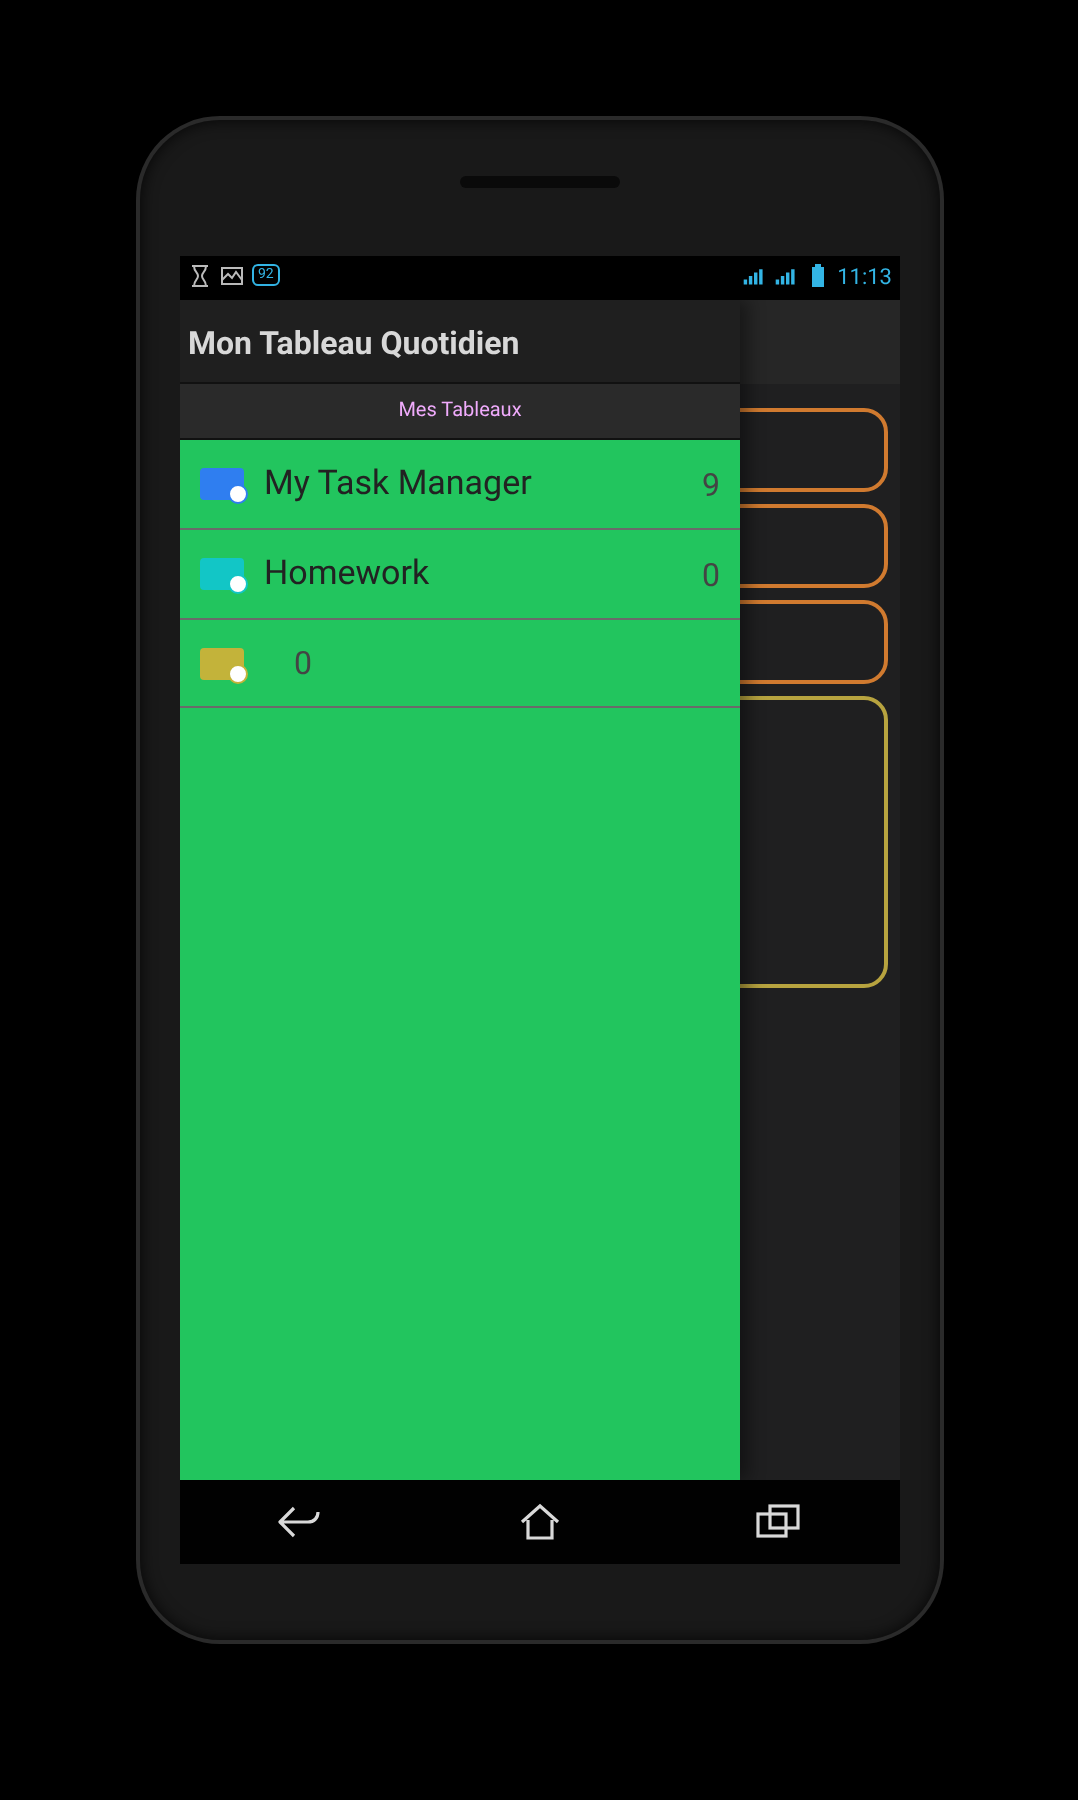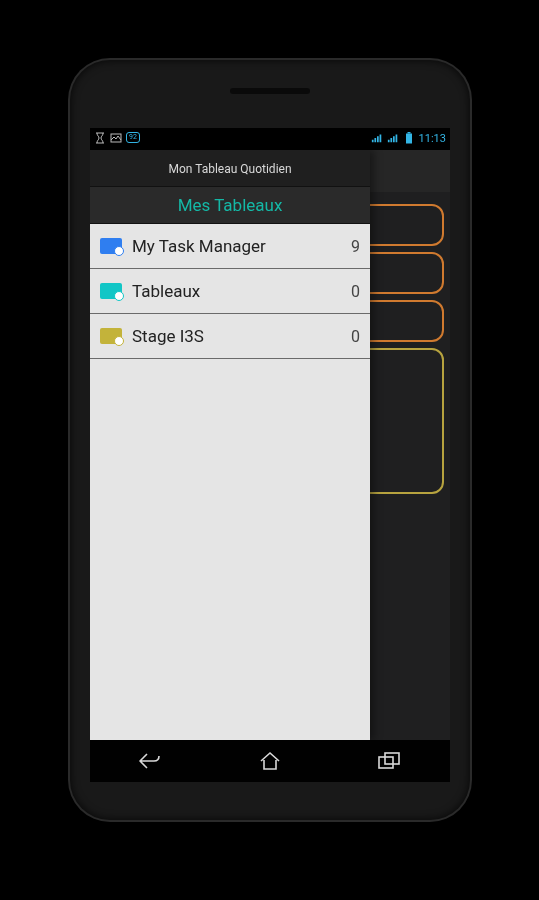--- a/index.html
+++ b/index.html
@@ -127,36 +127,36 @@
     width: 280px;
     background: #343434;
     display: flex;
     flex-direction: column;
     box-shadow: 4px 0 8px rgba(0,0,0,0.4);
     z-index: 5;
   }
   .drawer-header {
     background: #1f1f1f;
     color: #d8d8d8;
-    text-align: center;
-    font-size: 12px;
+    font-size: 16px;
     padding: 12px 4px 10px;
+    font-weight: bold;
   }
   .drawer-subheader {
     background: #2a2a2a;
-    color: #14b8a6;
+    color: #f0abfc;
     text-align: center;
-    font-size: 17px;
+    font-size: 10px;
     padding: 8px 4px;
     border-top: 1px solid #111;
     border-bottom: 1px solid #111;
   }
   .tableau-list {
     flex: 1;
-    background: #e5e5e5;
+    background: #22c55e;
   }
   .tableau-item {
     display: flex;
     align-items: center;
     gap: 10px;
     padding: 12px 10px;
     color: #222;
     font-size: 17px;
     border-bottom: 1px solid #6a6a6a;
   }
@@ -317,26 +317,25 @@
         <div class="drawer-header">Mon Tableau Quotidien</div>
         <div class="drawer-subheader">Mes Tableaux</div>
         <div class="tableau-list">
           <div class="tableau-item">
             <span class="ticon blue"></span>
             <span class="tlabel">My Task Manager</span>
             <span class="count">9</span>
           </div>
           <div class="tableau-item">
             <span class="ticon cyan"></span>
-            <span class="tlabel">Tableaux</span>
+            <span class="tlabel">Homework</span>
             <span class="count">0</span>
           </div>
           <div class="tableau-item">
             <span class="ticon olive"></span>
-            <span class="tlabel">Stage I3S</span>
             <span class="count">0</span>
           </div>
         </div>
       </div>
 
     </div>
 
   </div>
 
   <div class="navbar">

